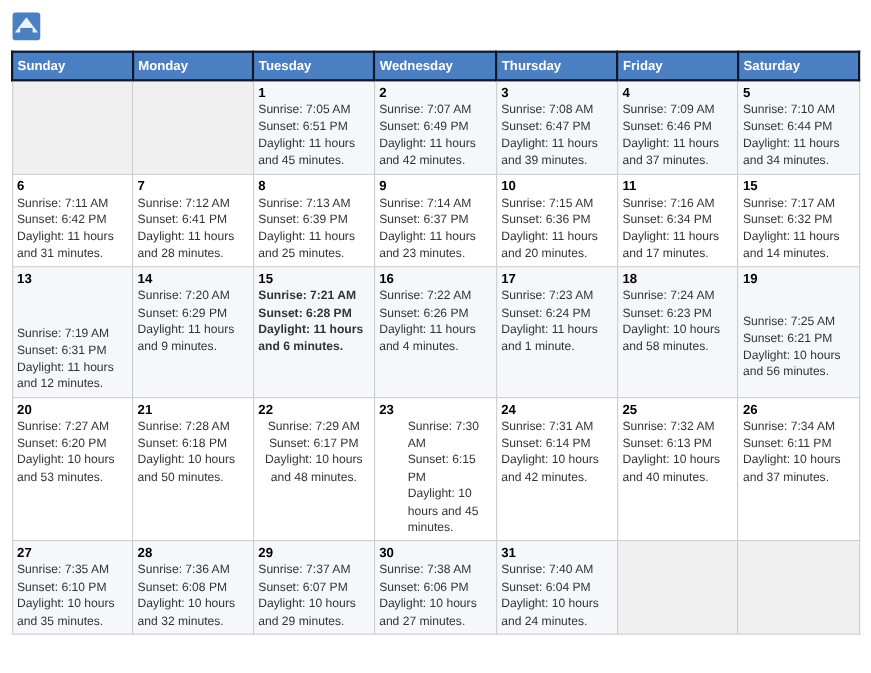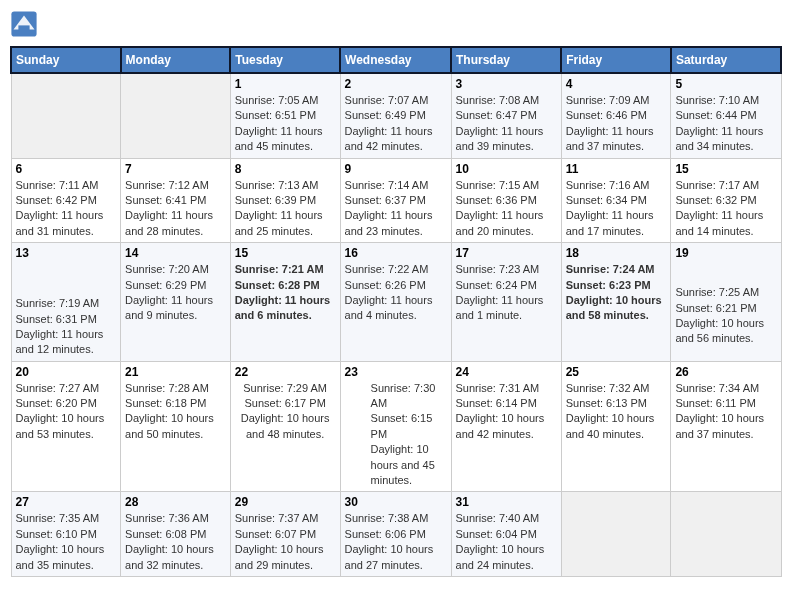--- a/index.html
+++ b/index.html
@@ -214,21 +214,21 @@
 Daylight: 11 hours and 4 minutes.</div>
         </td>
         <td>
           <div class="day-num">17</div>
           <div class="day-info" style="white-space: pre-line;">Sunrise: 7:23 AM
 Sunset: 6:24 PM
 Daylight: 11 hours and 1 minute.</div>
         </td>
         <td>
           <div class="day-num">18</div>
-          <div class="day-info" style="white-space: pre-line; font-weight: bold;">Sunrise: 7:24 AM
+          <div class="day-info" style="white-space: pre-line;">Sunrise: 7:24 AM
 Sunset: 6:23 PM
 Daylight: 10 hours and 58 minutes.</div>
         </td>
         <td>
           <div class="day-num">19</div>
           <div class="day-info" style="white-space: pre-line; margin-top: 25px;">Sunrise: 7:25 AM
 Sunset: 6:21 PM
 Daylight: 10 hours and 56 minutes.</div>
         </td>
       </tr>

